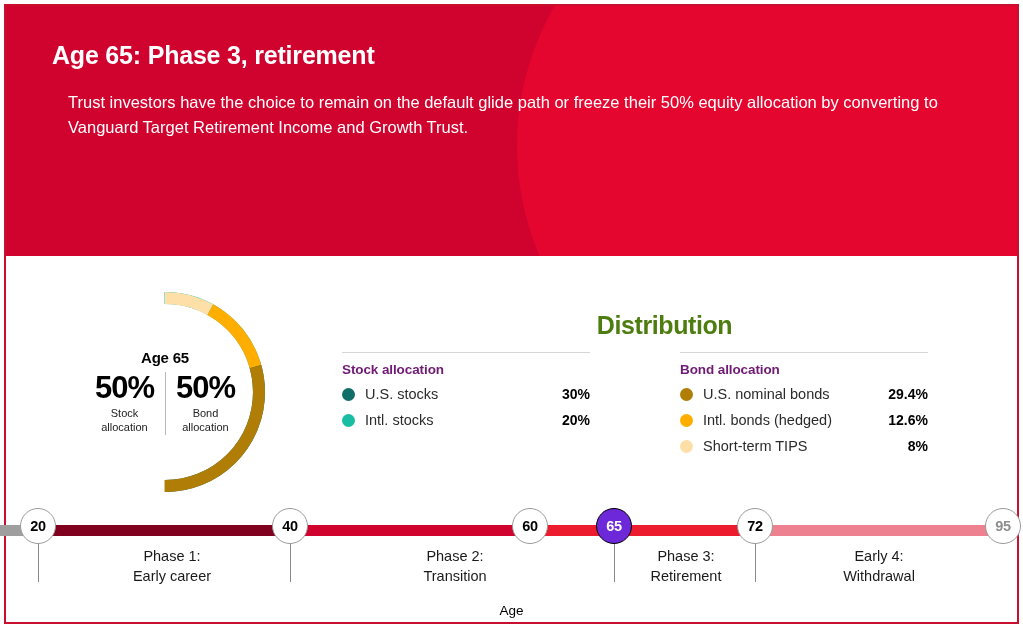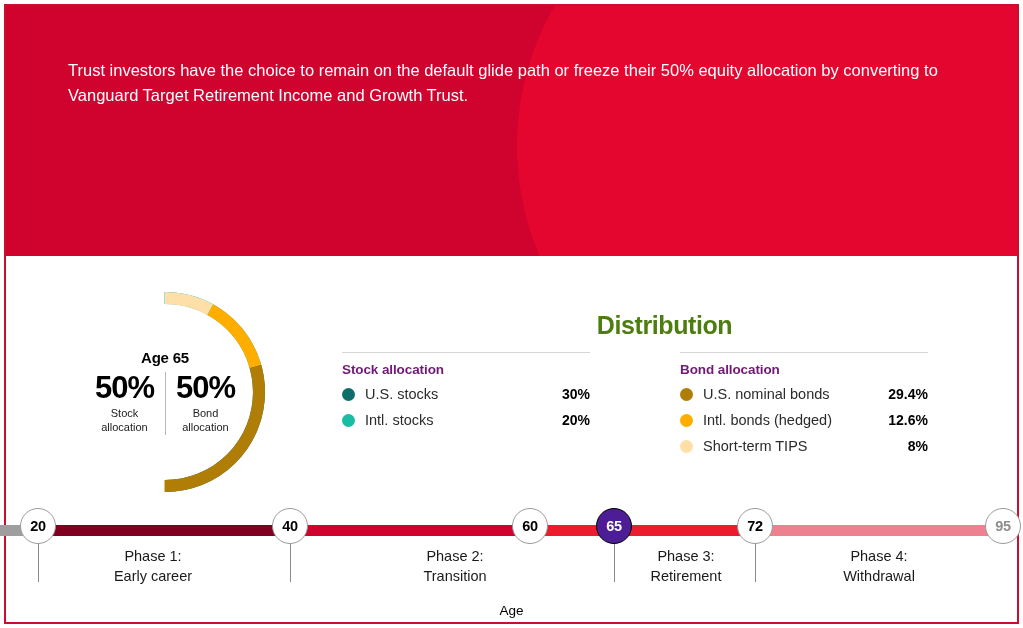--- a/index.html
+++ b/index.html
@@ -218,21 +218,21 @@
     display: flex;
     align-items: center;
     justify-content: center;
     font-size: 14.5px;
     font-weight: bold;
     color: #000000;
     z-index: 4;
     letter-spacing: -0.3px;
   }
   .tl-node.active {
-    background: #4c1d95;
+    background: #6d28d9;
     border-color: #000000;
     color: #ffffff;
   }
   .tl-node.muted { color: #8e8e8e; }
   .tl-tick {
     position: absolute;
     top: 59px;
     width: 1.4px;
     height: 38px;
     background: #8a8a8a;
@@ -261,20 +261,21 @@
 </style>
 </head>
 <body>
 
 <div id="root">
   <div class="panel">
 
     <div class="header">
       <div class="header-swoosh"></div>
       <div class="header-inner">
+        <h1 class="header-title">Age 65: Phase 3, retirement</h1>
         <p class="header-desc">Trust investors have the choice to remain on the default glide path or freeze their 50% equity allocation by converting to Vanguard Target Retirement Income and Growth Trust.</p>
       </div>
     </div>
 
     <div class="body-area">
 
       <div class="donut-wrap">
         <svg class="donut-svg" width="206" height="206" viewBox="0 0 206 206">
           <g transform="rotate(-90 103 103)">
 
@@ -365,32 +366,32 @@
     <div class="tl-tick" style="left:614px;"></div>
     <div class="tl-tick" style="left:755px;"></div>
 
     <div class="tl-node" style="left:38px;">20</div>
     <div class="tl-node" style="left:290px;">40</div>
     <div class="tl-node" style="left:530px;">60</div>
     <div class="tl-node active" style="left:614px;">65</div>
     <div class="tl-node" style="left:755px;">72</div>
     <div class="tl-node muted" style="left:1003px;">95</div>
 
-    <div class="tl-phase" style="left:153px;">
+    <div class="tl-phase" style="left:172px;">
       <span>Phase 1:</span><br>
       <span>Early career</span>
     </div>
     <div class="tl-phase" style="left:455px;">
       <span>Phase 2:</span><br>
       <span>Transition</span>
     </div>
     <div class="tl-phase" style="left:686px;">
       <span>Phase 3:</span><br>
       <span>Retirement</span>
     </div>
     <div class="tl-phase" style="left:879px;">
-      <span>Phase 4:</span><br>
+      <span>Early 4:</span><br>
       <span>Withdrawal</span>
     </div>
 
     <div class="tl-axis-label">Age</div>
   </div>
 </div>
 
 </body></html>

